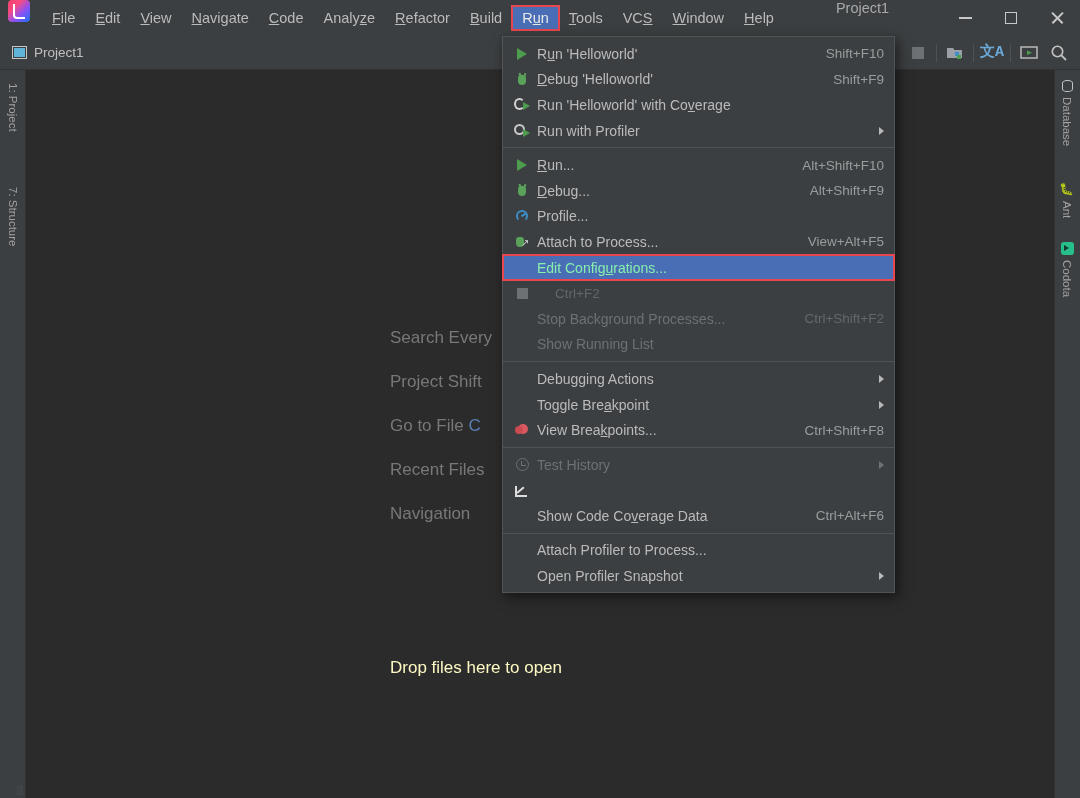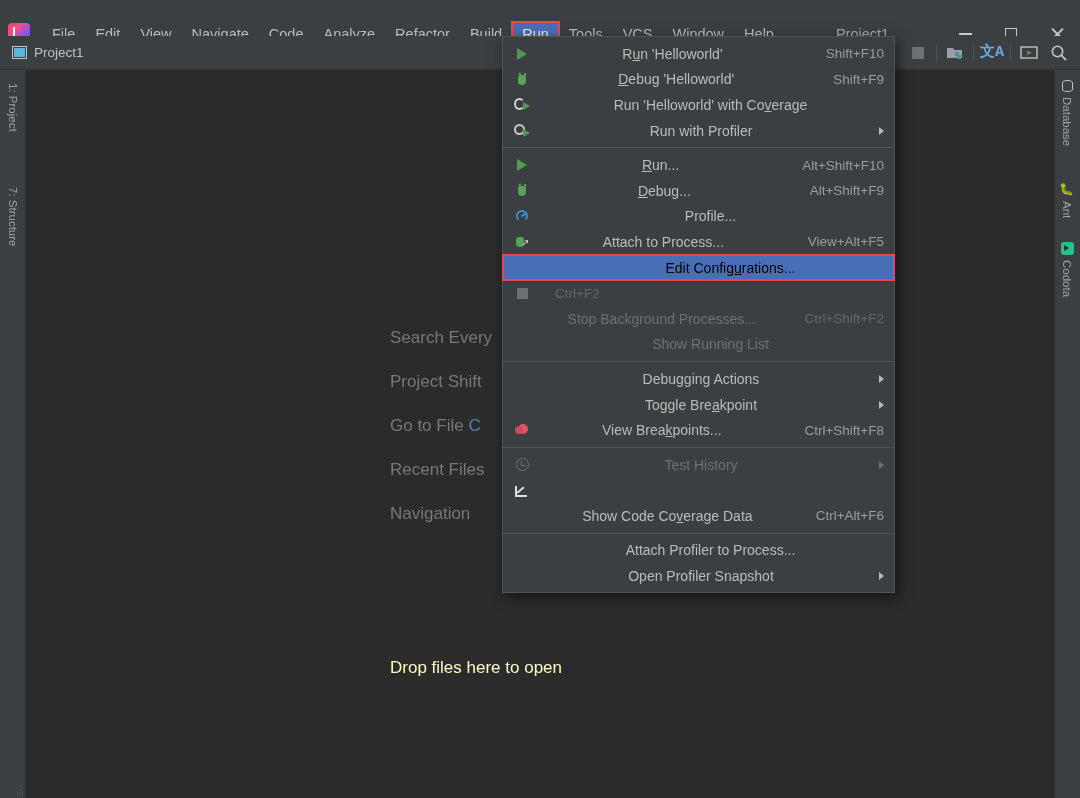--- a/index.html
+++ b/index.html
@@ -7,22 +7,22 @@
     width: 1080px; height: 798px;
     background: #3c3f41;
     font-family: "Liberation Sans", "DejaVu Sans", sans-serif;
     overflow: hidden;
     -webkit-font-smoothing: antialiased;
   }
   #app { position: relative; width: 1080px; height: 798px; }
 
   
   .menubar {
-    position: absolute; top: 16px; left: 0; width: 1080px; height: 36px;
-    background: #3c3f41; display: flex; align-items: center;
+    position: absolute; top: 0; left: 0; width: 1080px; height: 36px;
+    background: #3c3f41; display: flex; 
   }
   .ij-logo {
     width: 22px; height: 22px; margin-left: 8px; margin-right: 12px;
     border-radius: 4px; position: relative; overflow: hidden;
     background: linear-gradient(135deg,#f5426c 0%, #fa4b80 30%, #8a52f5 62%, #1b6ff5 100%);
     flex: 0 0 auto;
   }
   .ij-logo::after {
     content: ""; position: absolute; left: 5px; top: 4px;
     width: 10px; height: 13px; border-left: 2px solid #fff; border-bottom: 2px solid #fff;
@@ -153,28 +153,28 @@
     box-shadow: 3px 4px 12px rgba(0,0,0,.55);
     padding: 4px 0 3px 0;
   }
   .mrow {
     position: relative; display: flex; align-items: center; height: 25.6px;
     padding: 0 10px 0 8px; cursor: default; font-size: 14px; color: #bbbbbb;
     white-space: nowrap;
   }
   .mrow.disabled { color: #6e7173; }
   .mrow.sel {
-    background: #4a6eb5; color: #000000;
-    outline: 2px solid #e8474f; outline-offset: -1px; z-index: 3; gap: 40px;
+    background: #4a6eb5; color: #86efac;
+    outline: 2px solid #e8474f; outline-offset: -1px; z-index: 3;
   }
   .mrow .mico {
     width: 22px; min-width: 22px; height: 16px; margin-right: 4px;
     display: flex; align-items: center; justify-content: center;
   }
-  .mrow .mlabel { flex: 1; text-align: center; }
+  .mrow .mlabel { flex: 1; }
   .mrow .mlabel u { text-decoration: underline; }
   .mrow .mkey { color: #9a9d9e; font-size: 13.5px; padding-left: 18px; }
   .mrow.disabled .mkey { color: #64676a; }
   .mrow .marrow {
     width: 0; height: 0; margin-left: 14px;
     border-left: 5px solid #b9b9b9; border-top: 4px solid transparent; border-bottom: 4px solid transparent;
   }
   .mrow.disabled .marrow { border-left-color: #6e7173; }
   .msep { height: 1px; background: #4f5355; margin: 4px 0; }
 

